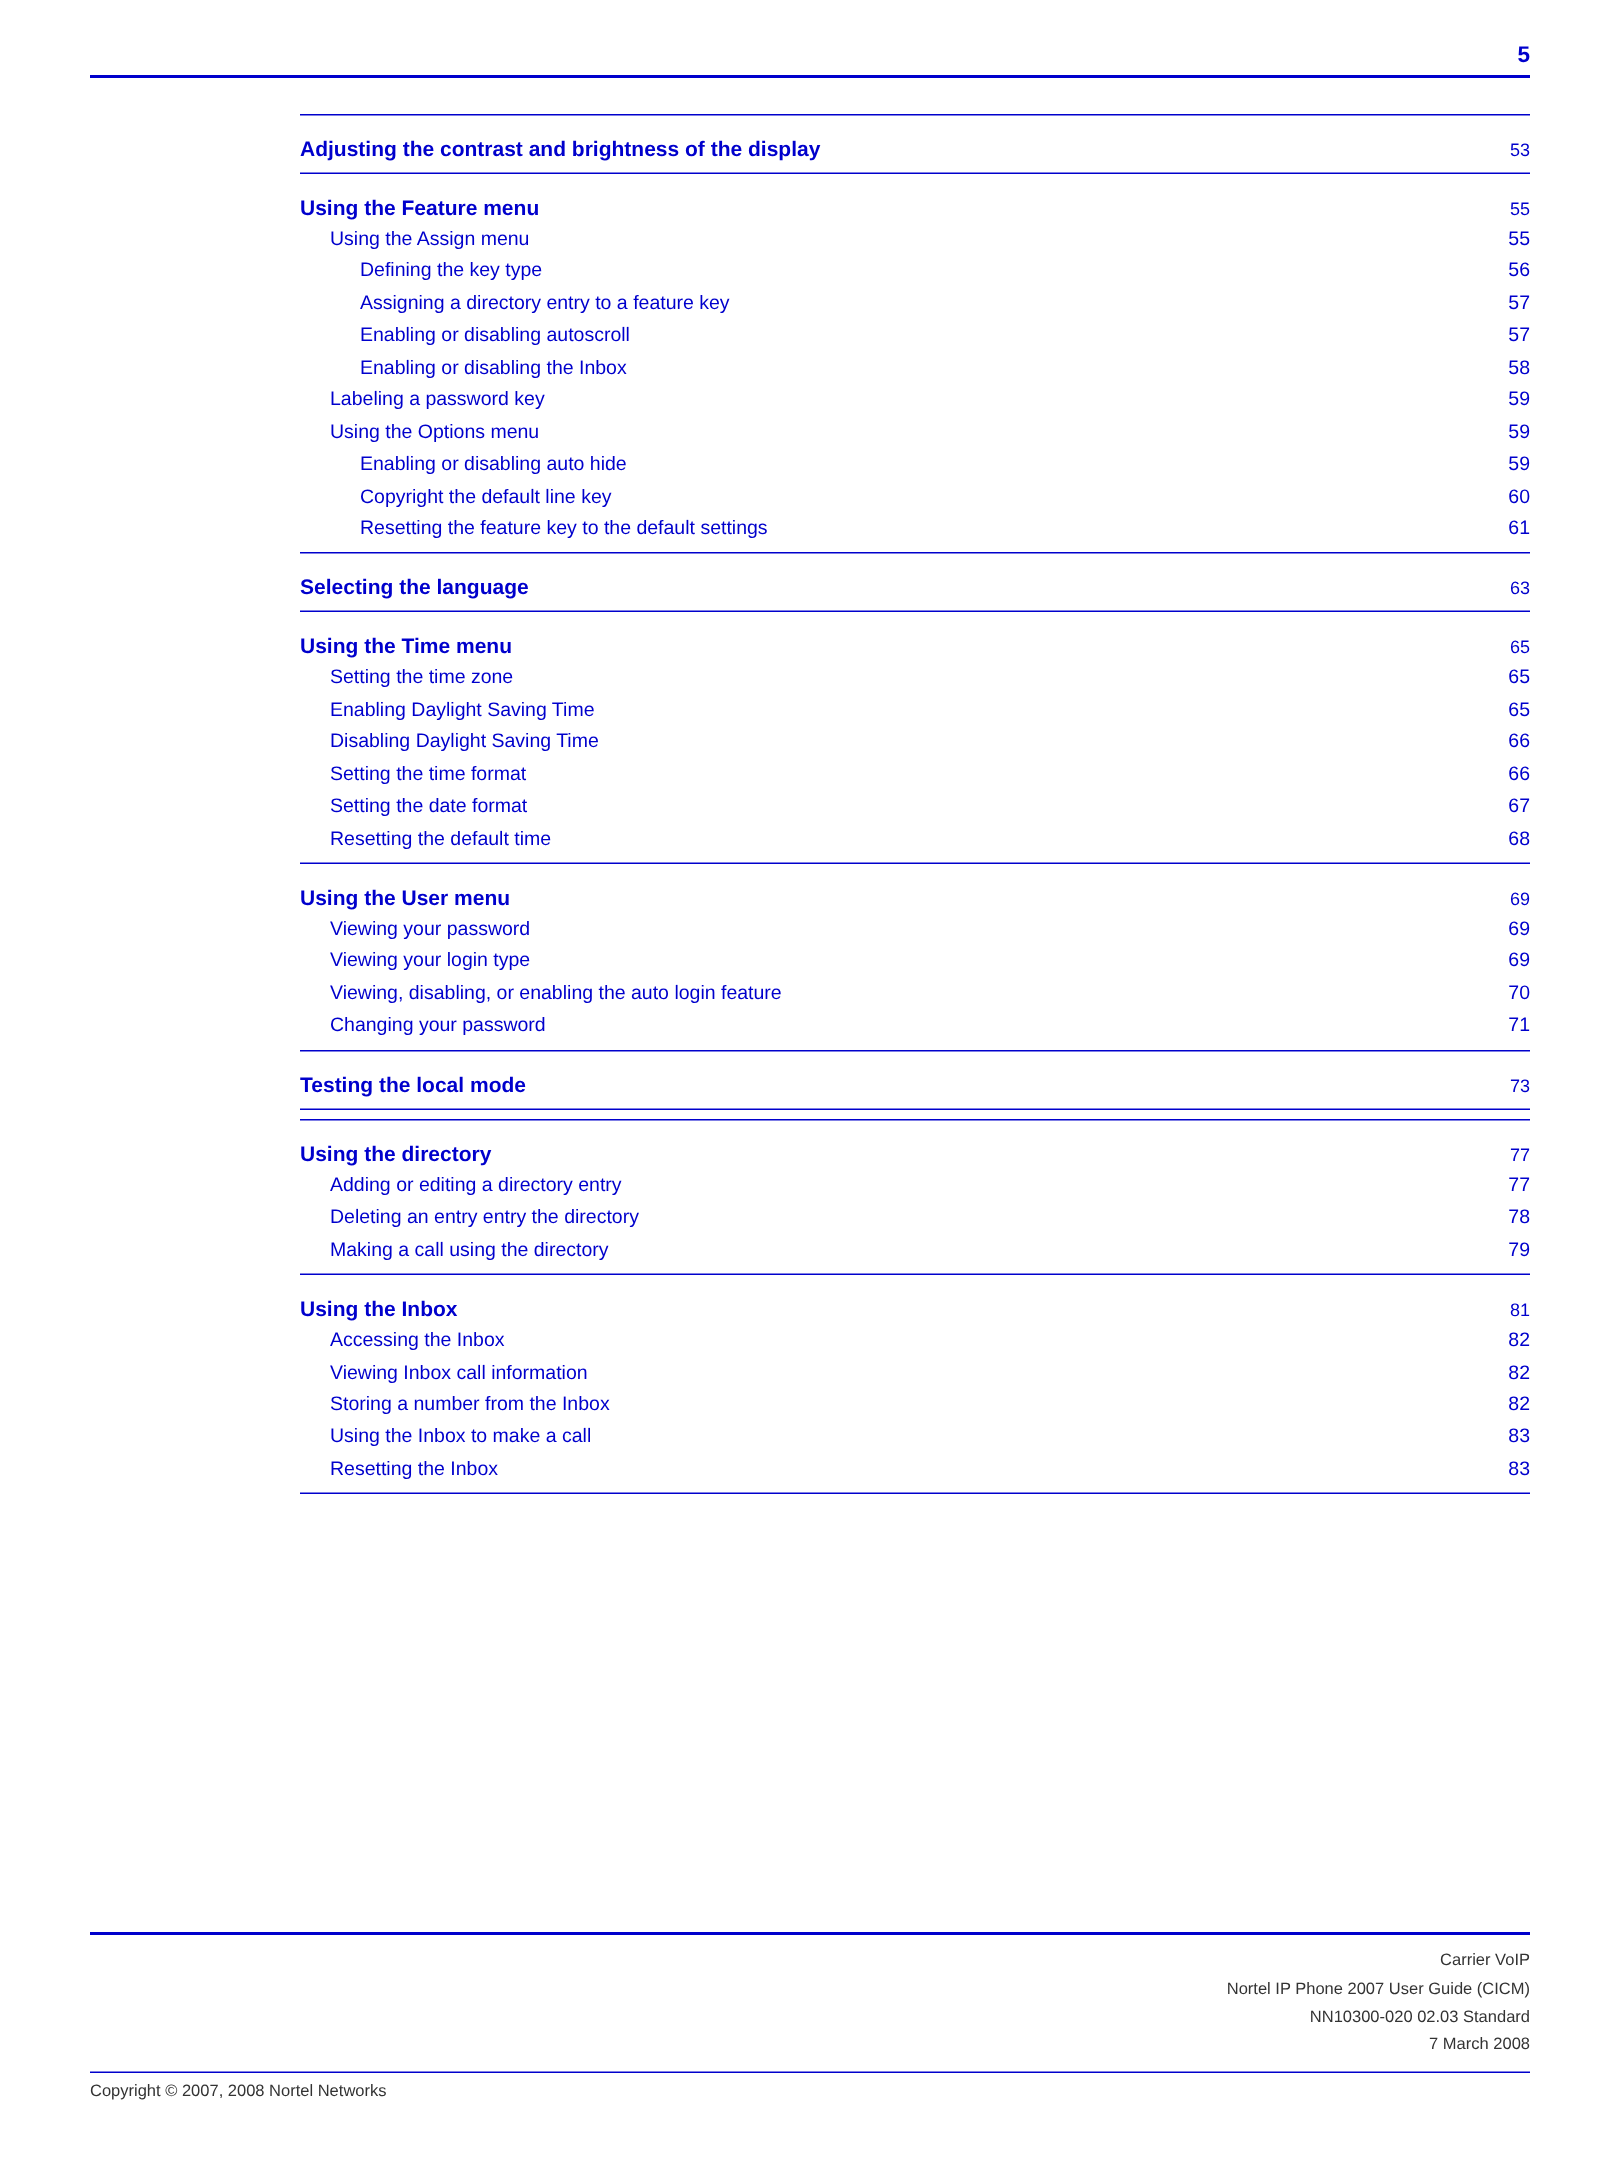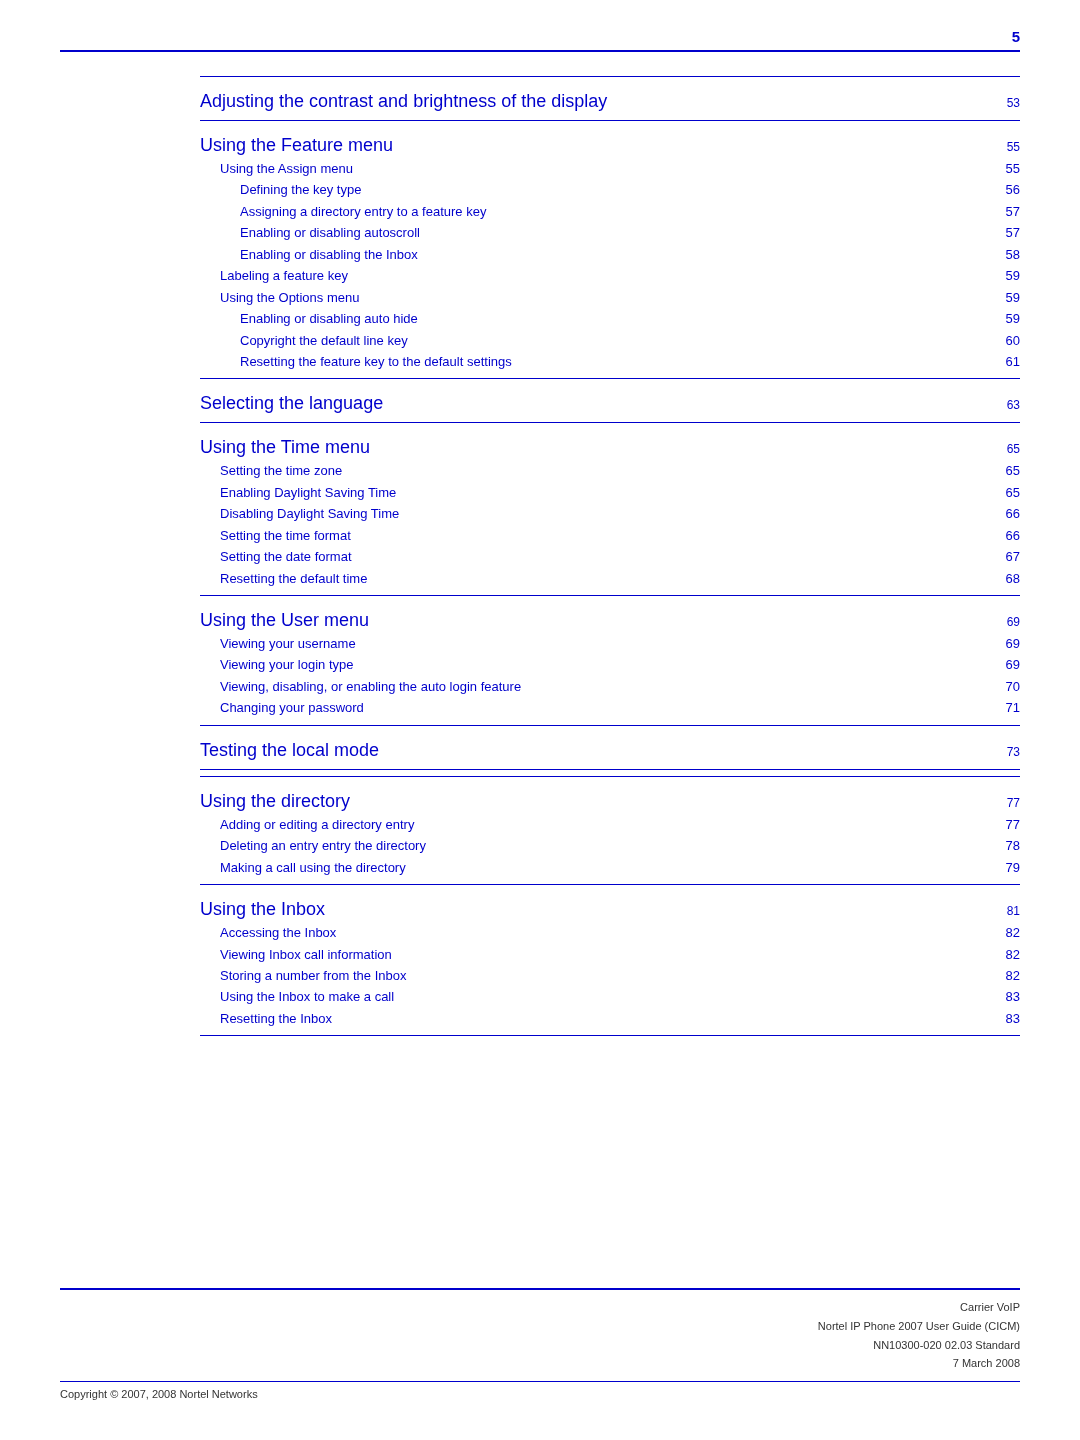--- a/index.html
+++ b/index.html
@@ -48,22 +48,22 @@
     }
 
     .section-header-row {
       display: flex;
       justify-content: space-between;
       align-items: baseline;
       padding: 8px 0 2px 0;
     }
 
     .section-title {
-      font-size: 18px;
-      font-weight: normal;
+      font-size: 14px;
+      font-weight: bold;
       color: #0000cc;
     }
 
     .section-page {
       font-size: 12px;
       font-weight: normal;
       color: #0000cc;
       min-width: 30px;
       text-align: right;
     }
@@ -161,21 +161,21 @@
       </div>
       <div class="toc-item indent2">
         <span class="item-text">Enabling or disabling autoscroll</span>
         <span class="item-page">57</span>
       </div>
       <div class="toc-item indent2">
         <span class="item-text">Enabling or disabling the Inbox</span>
         <span class="item-page">58</span>
       </div>
       <div class="toc-item indent1">
-        <span class="item-text">Labeling a feature key</span>
+        <span class="item-text">Labeling a password key</span>
         <span class="item-page">59</span>
       </div>
       <div class="toc-item indent1">
         <span class="item-text">Using the Options menu</span>
         <span class="item-page">59</span>
       </div>
       <div class="toc-item indent2">
         <span class="item-text">Enabling or disabling auto hide</span>
         <span class="item-page">59</span>
       </div>
@@ -226,21 +226,21 @@
         <span class="item-page">68</span>
       </div>
     </div>
     <div class="section">
       <div class="section-divider"></div>
       <div class="section-header-row">
         <span class="section-title">Using the User menu</span>
         <span class="section-page">69</span>
       </div>
       <div class="toc-item indent1">
-        <span class="item-text">Viewing your username</span>
+        <span class="item-text">Viewing your password</span>
         <span class="item-page">69</span>
       </div>
       <div class="toc-item indent1">
         <span class="item-text">Viewing your login type</span>
         <span class="item-page">69</span>
       </div>
       <div class="toc-item indent1">
         <span class="item-text">Viewing, disabling, or enabling the auto login feature</span>
         <span class="item-page">70</span>
       </div>

